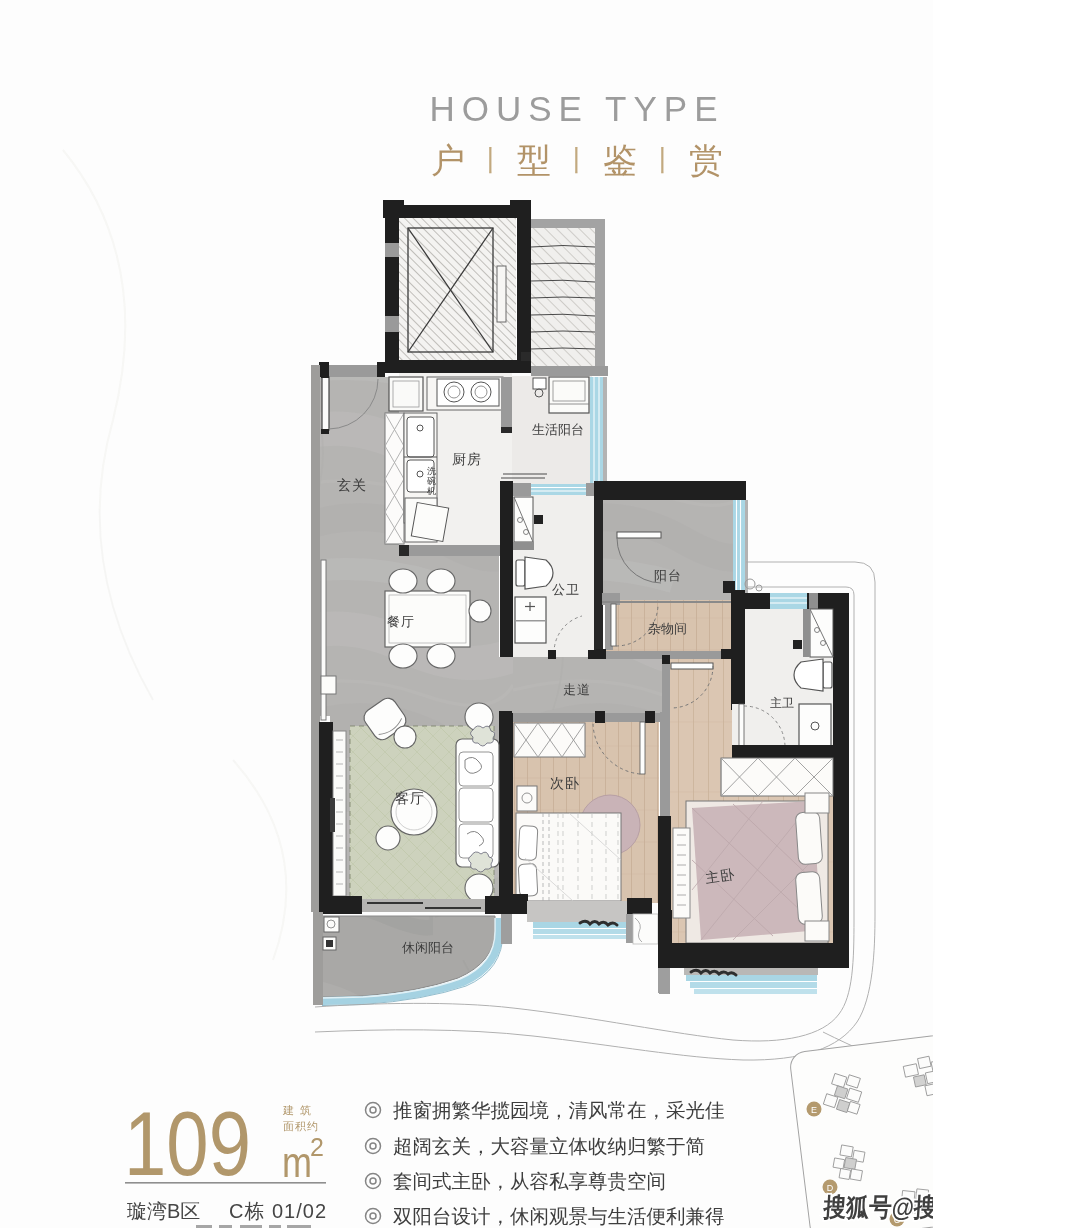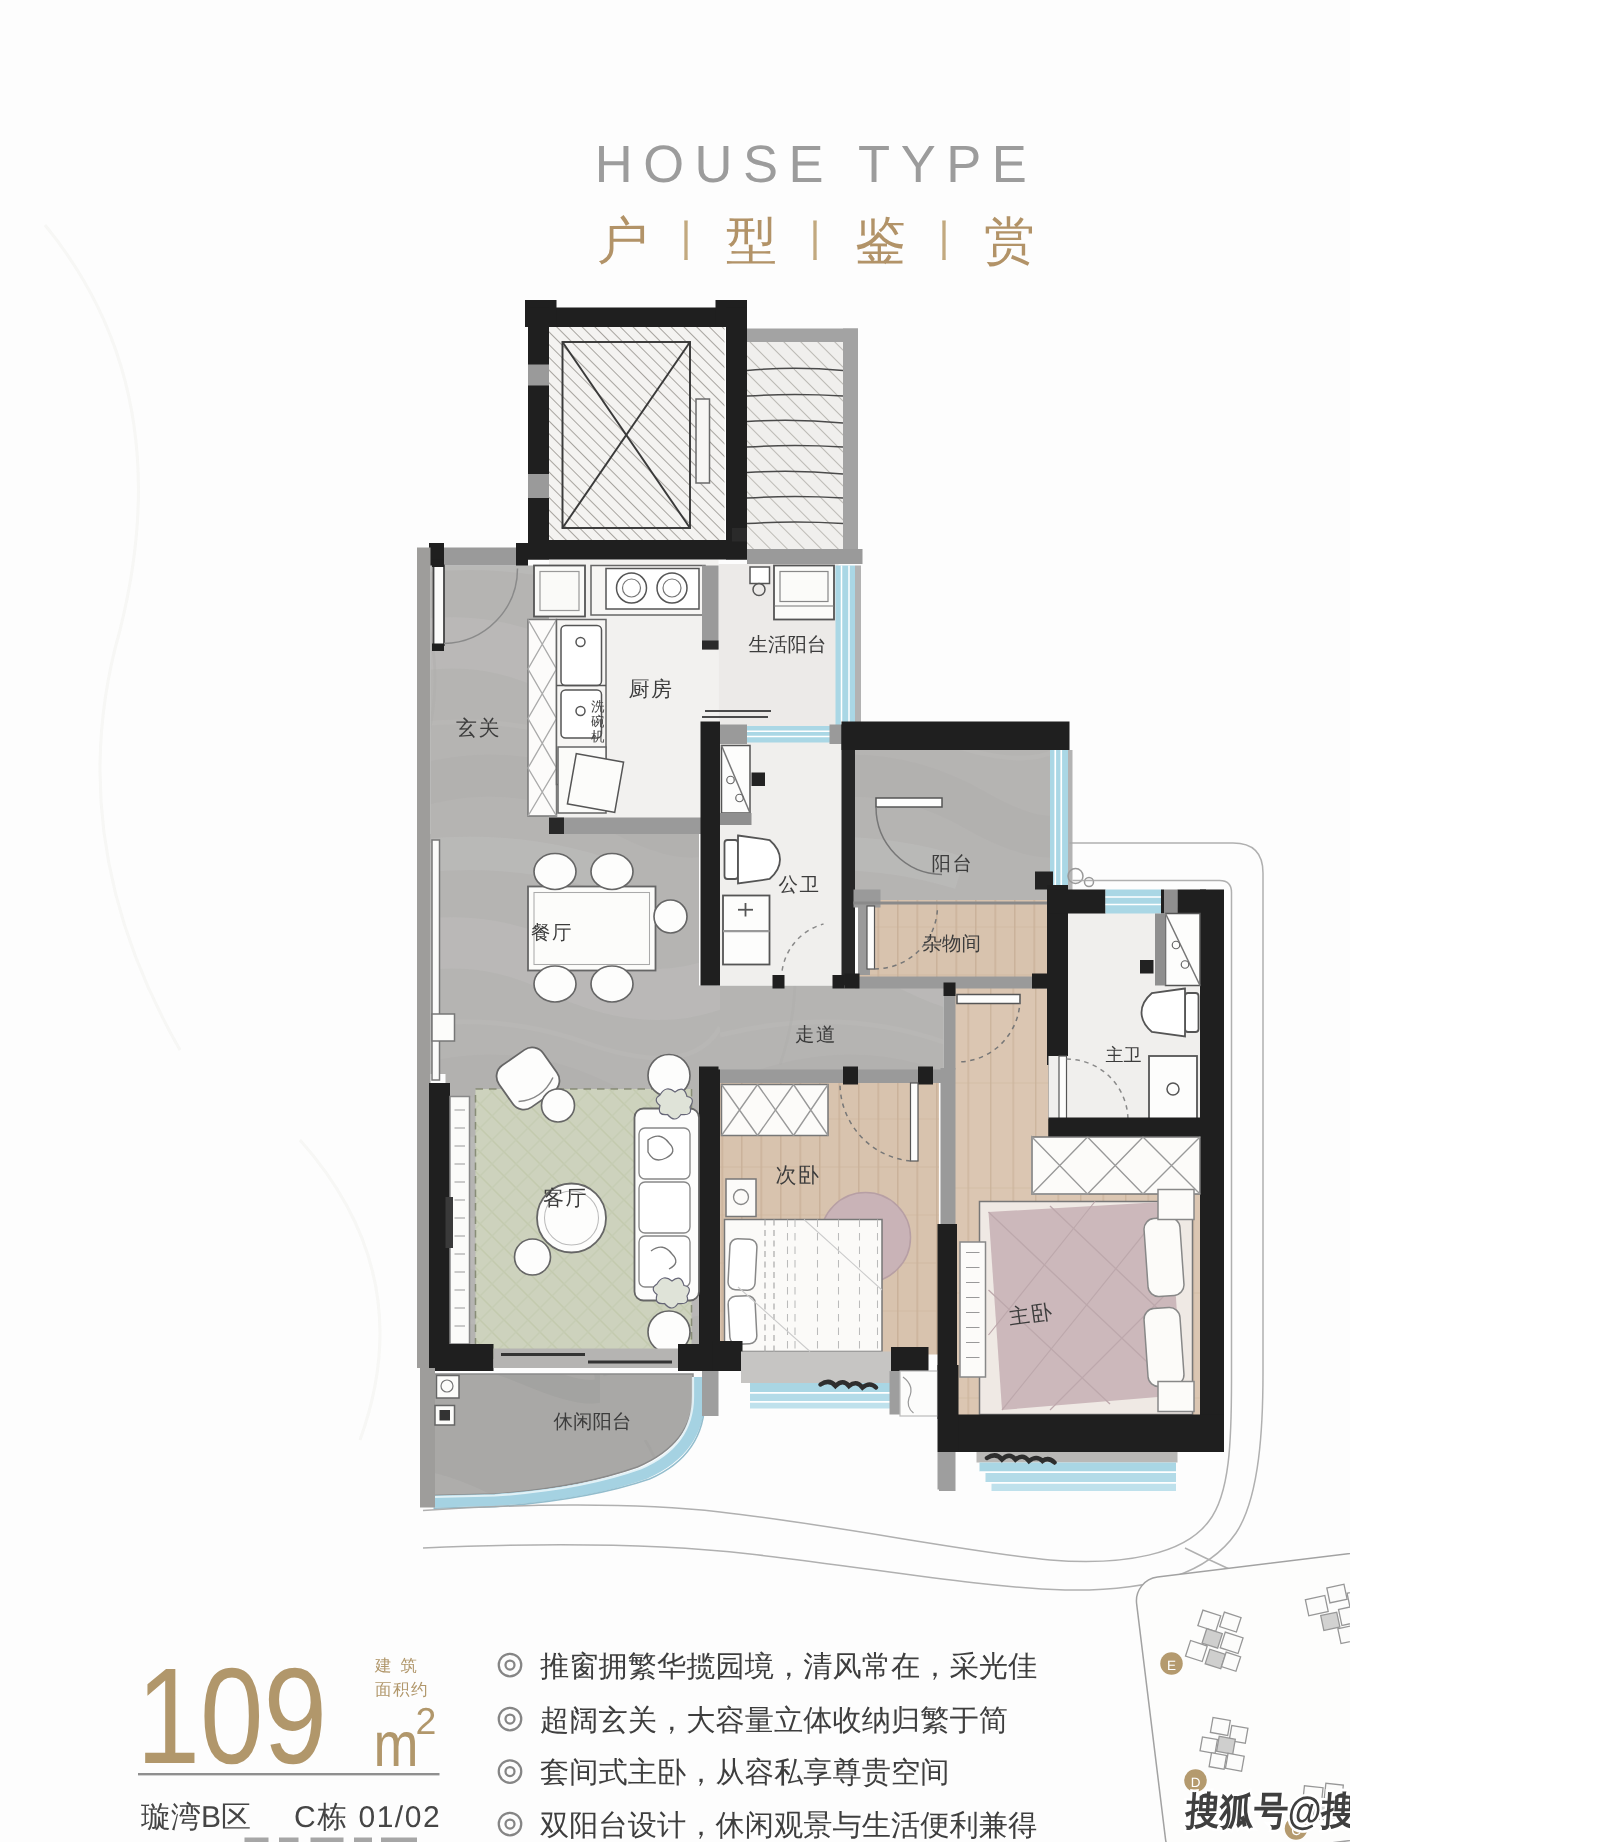--- a/index.html
+++ b/index.html
@@ -1,17 +1,17 @@
 <!DOCTYPE html>
 <html><head>
 <meta charset="utf-8">
 <style>
   html,body{margin:0;padding:0;background:#fff;}
   .page{position:relative;width:900px;height:1228px;overflow:hidden;background:#fdfdfd;
-        font-family:"Liberation Sans", sans-serif;}
+        font-family:"Liberation Sans", sans-serif;padding-left:33px;}
   svg{display:block}
   text{font-family:"Liberation Sans", sans-serif;}
 </style>
 </head>
 <body>
 <div class="page">
 <svg width="1080" height="1228" viewBox="0 0 1080 1228">
 <defs>
   <pattern id="hatch" width="6" height="6" patternUnits="userSpaceOnUse" patternTransform="rotate(-45)">
     <rect width="6" height="6" fill="#f4f3f1"></rect>

